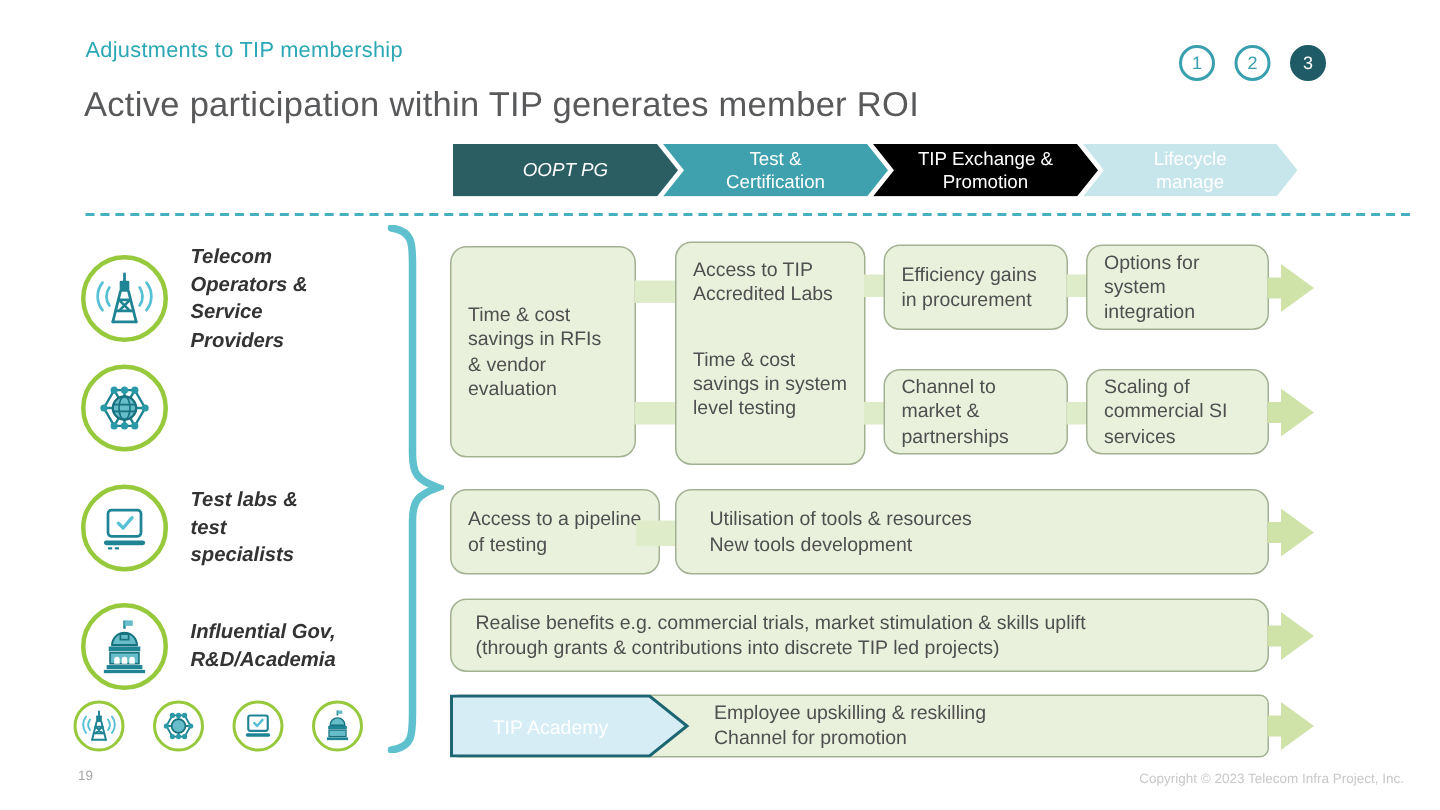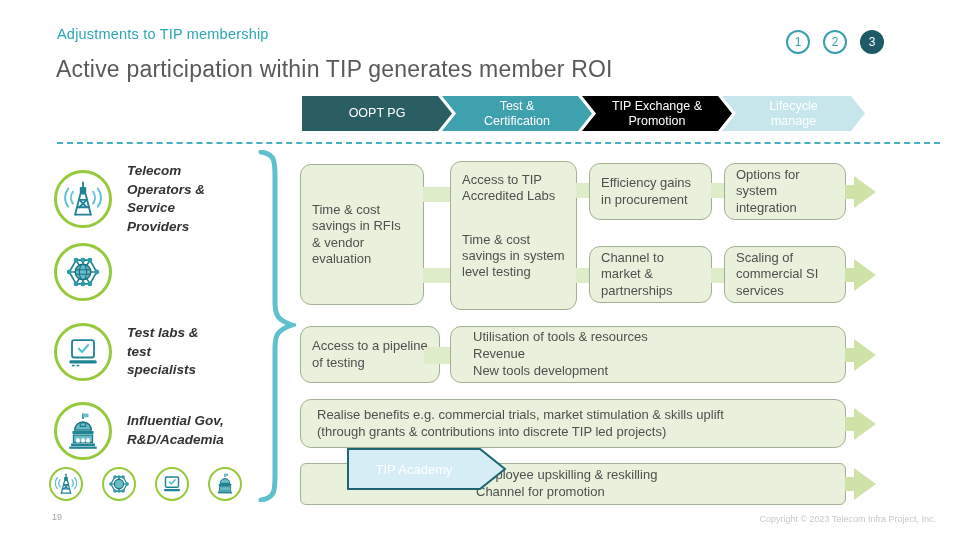--- a/index.html
+++ b/index.html
@@ -25,21 +25,21 @@
   .pg-dot.active { background:#1e5b66; border-color:#1e5b66; color:#fff; }
 
   
   .process-bar { left:302px; top:96px; width:563px; height:35px; }
   .stage {
     position:absolute; top:0; height:35px; width:150px;
     display:flex; align-items:center; justify-content:center;
     color:#ffffff; font-size:12.5px; text-align:center; line-height:1.15;
     clip-path:polygon(0 0, calc(100% - 14px) 0, 100% 50%, calc(100% - 14px) 100%, 0 100%, 14px 50%);
   }
-  .stage.first { clip-path:polygon(0 0, calc(100% - 14px) 0, 100% 50%, calc(100% - 14px) 100%, 0 100%); }
+  .stage.first { clip-path:polygon(0 0, calc(100% - 14px) 0, 100% 50%, calc(100% - 14px) 100%, 0 100%);font-style:italic; }
   .stage span { display:inline-block; max-width:96px; }
   .stage:nth-child(1){ left:0; }
   .stage:nth-child(2){ left:140px; }
   .stage:nth-child(3){ left:280px; }
   .stage:nth-child(4){ left:420px; width:143px; }
 
   .dashed-divider {
     left:57px; right:20px; top:142px; height:0;
     border-top:2px dashed #45b1c0;
   }
@@ -66,21 +66,21 @@
     position:absolute; background:#e9f1dc; border:1px solid #a3b193;
     border-radius:11px; color:#4f4f4f; font-size:13px; line-height:1.25;
     padding:9px 11px; display:flex; flex-direction:column; justify-content:center;
   }
   .conn { position:absolute; background:#dfecca; }
   .arrow { position:absolute; }
   .box p + p { margin-top:27px; }
   .wide-lines { line-height:1.3; }
 
   
-  .academy { left:300px; top:448px; width:160px; height:42px;margin-left:47px; }
+  .academy { left:300px; top:463px; width:160px; height:42px; }
   .academy-label {
     position:absolute; left:0; top:0; width:134px; height:42px;
     display:flex; align-items:center; justify-content:center;
     color:#ffffff; font-size:13px;
   }
 
   
   .page-num  { left:52px; top:512px; font-size:9px; color:#a6a6a6; }
   .copyright { right:24px; top:514px; font-size:9px; color:#c8c8c8; }
 
@@ -299,21 +299,20 @@
       <polygon points="0,11 9,11 9,2 31,18 9,34 9,25 0,25" fill="#cfe3a8"></polygon>
     </svg>
 </div>
 
 <div class="box" style="left:300px; top:326px; width:140px; height:57px;">
   <span>Access to a pipeline of testing</span>
 </div>
 <div class="conn" style="left:424px; top:347px; width:27px; height:17px;"></div>
 <div class="box wide-lines" style="left:450px; top:326px; width:396px; height:57px; padding-left:22px;">
   <span>Utilisation of tools &amp; resources</span>
-  <span>Revenue</span>
   <span>New tools development</span>
 </div>
 <div class="arrow" style="left:845px; top:337px;">
   <svg width="32" height="36" viewBox="0 0 32 36">
       <polygon points="0,11 9,11 9,2 31,18 9,34 9,25 0,25" fill="#cfe3a8"></polygon>
     </svg>
 </div>
 
 <div class="box wide-lines" style="left:300px; top:399px; width:546px; height:49px; padding-left:16px;">
   <span>Realise benefits e.g. commercial trials, market stimulation &amp; skills uplift</span>

